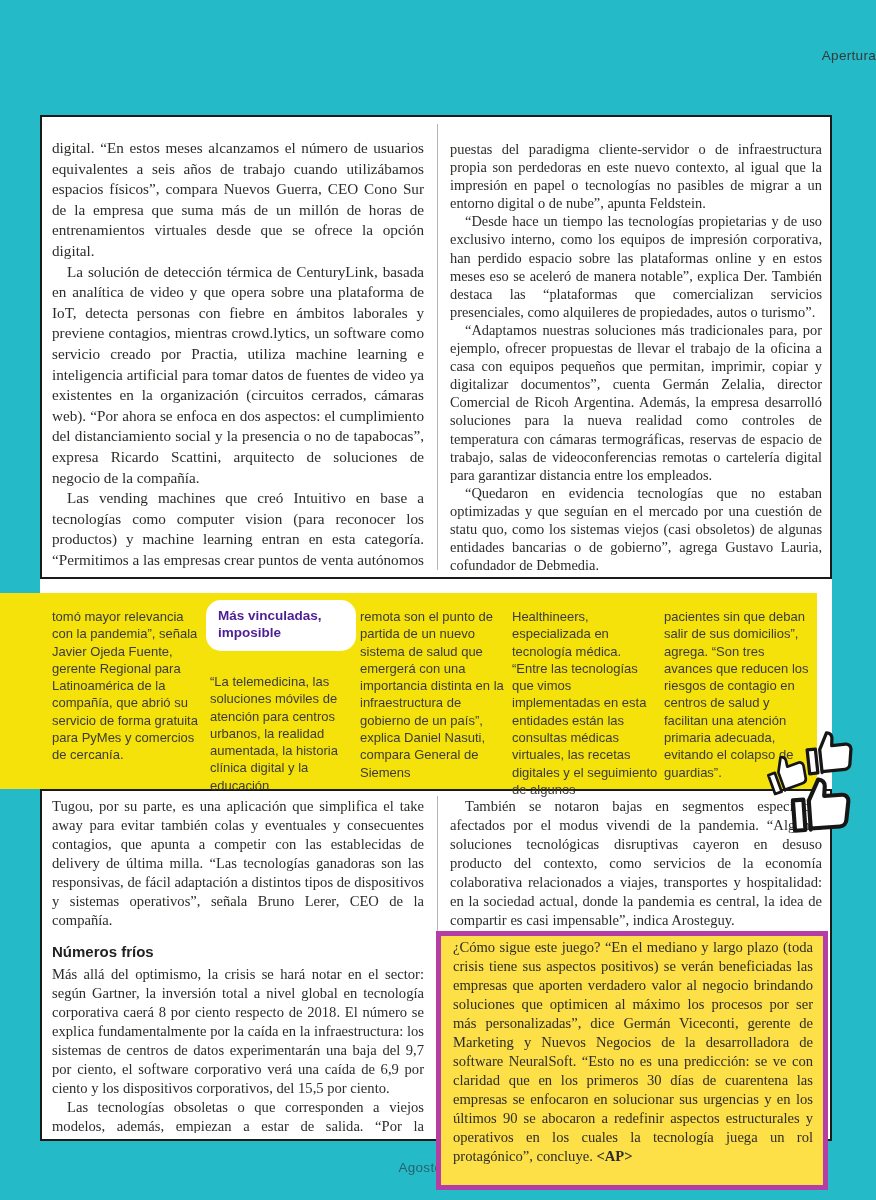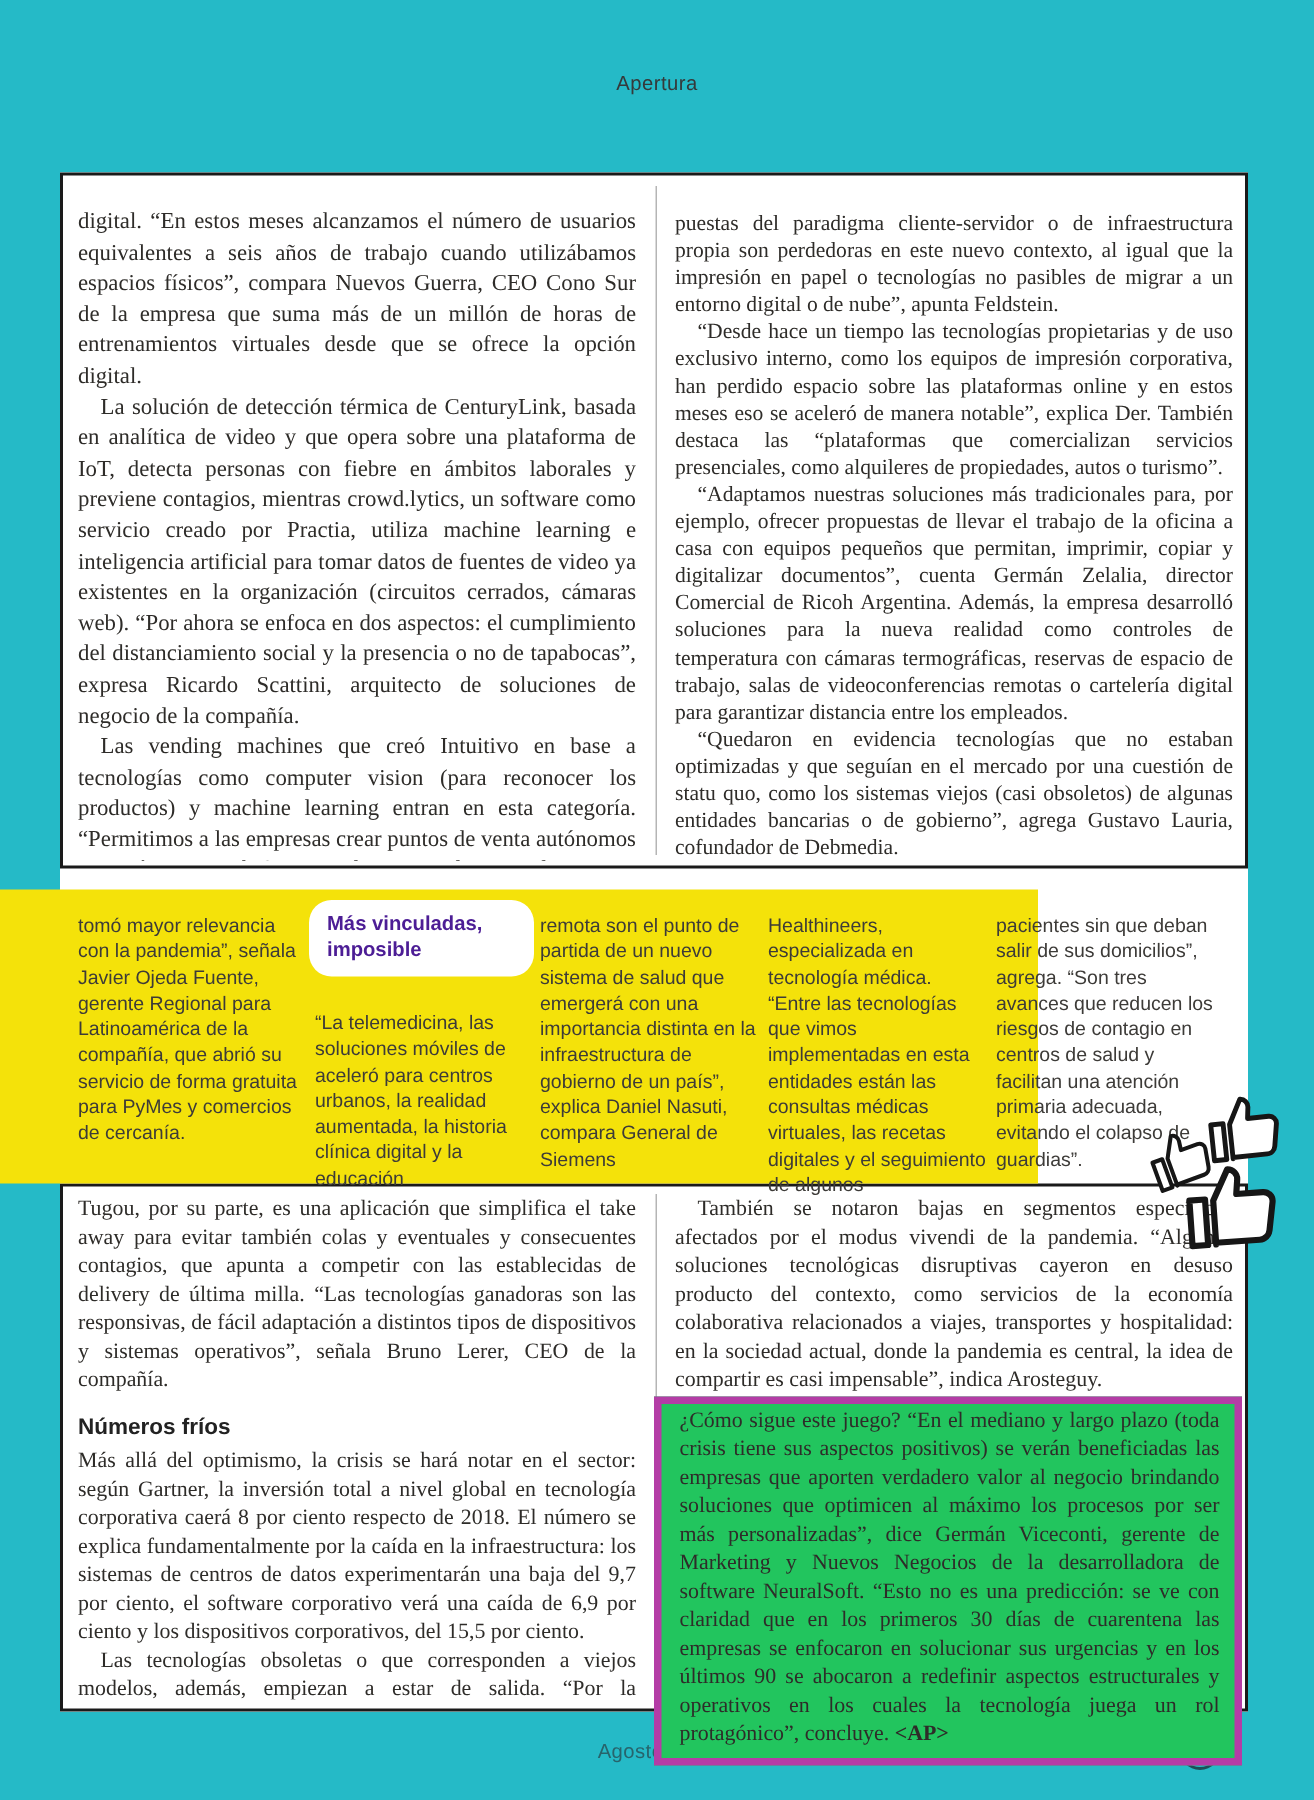--- a/index.html
+++ b/index.html
@@ -3,21 +3,21 @@
 <meta charset="utf-8">
 <style>
   html,body{margin:0;padding:0;}
   body{
     width:876px;height:1200px;position:relative;overflow:hidden;
     background:#25bac7;
     font-family:"Liberation Serif",serif;
   }
   .abs{position:absolute;}
   
-  .mag-header{left:0;right:0;top:48px;text-align:center;
+  .mag-header{left:0;right:0;top:48px;text-align:right;
     font-family:"Liberation Sans",sans-serif;font-size:13.5px;color:#35393a;letter-spacing:.3px;}
   .footer-date{left:0;right:0;top:1160px;text-align:center;
     font-family:"Liberation Sans",sans-serif;font-size:13.5px;color:#27646c;letter-spacing:.3px;}
   .page-circle{left:786px;top:1152px;width:28px;height:28px;border:2px solid #1d4e56;
     border-radius:50%;box-sizing:border-box;display:flex;align-items:center;justify-content:center;
     font-family:"Liberation Sans",sans-serif;font-size:10.5px;color:#1d4e56;}
   
   .underlay{left:40px;top:115px;width:792px;height:1026px;background:#fff;}
   .panel{background:#fff;border:2px solid #1a1a1a;box-sizing:border-box;}
   .panel-top{left:40px;top:115px;width:792px;height:464px;}
@@ -30,25 +30,25 @@
   .col p{margin:0;}
   .col p.ind{text-indent:15px;}
   .col-top-left{left:52px;top:138px;width:372px;height:436px;font-size:15.2px;line-height:20.6px;}
   .col-top-right{left:450px;top:140px;width:372px;height:434px;font-size:14.4px;line-height:18.1px;}
   .col-bot-left{left:52px;top:797px;width:372px;height:336px;font-size:14.6px;line-height:19px;}
   .col-bot-right{left:450px;top:797px;width:372px;height:344px;font-size:14.6px;line-height:19px;overflow:visible;}
   .subhead{font-family:"Liberation Sans",sans-serif;font-weight:bold;font-size:15px;color:#222;
     margin:12px 0 4px !important;text-align:left;text-indent:0 !important;}
   
   .hl-box{position:relative;z-index:2;margin:1px 0 0 -14px;width:360px;
-    border:5px solid #b43da6;background:#22c55e;padding:2px 10px 6px 12px;}
+    border:5px solid #b43da6;background:#fde047;padding:2px 10px 19px 12px;}
   .hl-box p{margin:0;}
   .ap-tag{font-weight:bold;}
   
-  .band{left:0;top:593px;width:692px;height:196px;background:#f4e20a;z-index:1;}
+  .band{left:0;top:593px;width:817px;height:196px;background:#f4e20a;z-index:1;}
   .band-col{position:absolute;font-family:"Liberation Sans",sans-serif;font-size:13px;
     line-height:17.3px;color:#3d3b38;text-align:left;}
   .band-col-1{left:52px;top:15px;width:146px;}
   .band-col-2{left:210px;top:80px;width:146px;}
   .band-col-3{left:360px;top:15px;width:146px;}
   .band-col-4{left:512px;top:15px;width:148px;}
   .band-col-5{left:664px;top:15px;width:146px;}
   .band-badge{position:absolute;left:206px;top:7px;width:150px;box-sizing:border-box;
     background:#fff;border-radius:15px;padding:8px 12px 10px;
     font-family:"Liberation Sans",sans-serif;font-weight:bold;font-size:13.5px;line-height:16.5px;
@@ -80,21 +80,21 @@
   <p>puestas del paradigma cliente-servidor o de infraestructura propia son perdedoras en este nuevo contexto, al igual que la impresión en papel o tecnologías no pasibles de migrar a un entorno digital o de nube”, apunta Feldstein.</p>
   <p class="ind">“Desde hace un tiempo las tecnologías propietarias y de uso exclusivo interno, como los equipos de impresión corporativa, han perdido espacio sobre las plataformas online y en estos meses eso se aceleró de manera notable”, explica Der. También destaca las “plataformas que comercializan servicios presenciales, como alquileres de propiedades, autos o turismo”.</p>
   <p class="ind">“Adaptamos nuestras soluciones más tradicionales para, por ejemplo, ofrecer propuestas de llevar el trabajo de la oficina a casa con equipos pequeños que permitan, imprimir, copiar y digitalizar documentos”, cuenta Germán Zelalia, director Comercial de Ricoh Argentina. Además, la empresa desarrolló soluciones para la nueva realidad como controles de temperatura con cámaras termográficas, reservas de espacio de trabajo, salas de videoconferencias remotas o cartelería digital para garantizar distancia entre los empleados.</p>
   <p class="ind">“Quedaron en evidencia tecnologías que no estaban optimizadas y que seguían en el mercado por una cuestión de statu quo, como los sistemas viejos (casi obsoletos) de algunas entidades bancarias o de gobierno”, agrega Gustavo Lauria, cofundador de Debmedia.</p>
 </div>
 
 <div class="abs band">
   <div class="band-col band-col-1">tomó mayor relevancia con la pandemia”, señala Javier Ojeda Fuente, gerente Regional para Latinoamérica de la compañía, que abrió su servicio de forma gratuita para PyMes y comercios de cercanía.</div>
   <div class="band-badge">Más vinculadas,
 imposible</div>
-  <div class="band-col band-col-2">“La telemedicina, las soluciones móviles de aceleró para centros urbanos, la realidad aumentada, la historia clínica digital y la educación</div>
+  <div class="band-col band-col-2">“La telemedicina, las soluciones móviles de atención para centros urbanos, la realidad aumentada, la historia clínica digital y la educación</div>
   <div class="band-col band-col-3">remota son el punto de partida de un nuevo sistema de salud que emergerá con una importancia distinta en la infraestructura de gobierno de un país”, explica Daniel Nasuti, compara General de Siemens</div>
   <div class="band-col band-col-4">Healthineers, especializada en tecnología médica. “Entre las tecnologías que vimos implementadas en esta entidades están las consultas médicas virtuales, las recetas digitales y el seguimiento de algunos</div>
   <div class="band-col band-col-5">pacientes sin que deban salir de sus domicilios”, agrega. “Son tres avances que reducen los riesgos de contagio en centros de salud y facilitan una atención primaria adecuada, evitando el colapso de guardias”.</div>
 </div>
 
 <div class="abs col col-bot-left">
   <p>Tugou, por su parte, es una aplicación que simplifica el take away para evitar también colas y eventuales y consecuentes contagios, que apunta a competir con las establecidas de delivery de última milla. “Las tecnologías ganadoras son las responsivas, de fácil adaptación a distintos tipos de dispositivos y sistemas operativos”, señala Bruno Lerer, CEO de la compañía.</p>
   <p class="subhead">Números fríos</p>
   <p>Más allá del optimismo, la crisis se hará notar en el sector: según Gartner, la inversión total a nivel global en tecnología corporativa caerá 8 por ciento respecto de 2018. El número se explica fundamentalmente por la caída en la infraestructura: los sistemas de centros de datos experimentarán una baja del 9,7 por ciento, el software corporativo verá una caída de 6,9 por ciento y los dispositivos corporativos, del 15,5 por ciento.</p>
   <p class="ind">Las tecnologías obsoletas o que corresponden a viejos modelos, además, empiezan a estar de salida. “Por la aceleración de la transformación digital que produce la pandemia las pro-</p>

